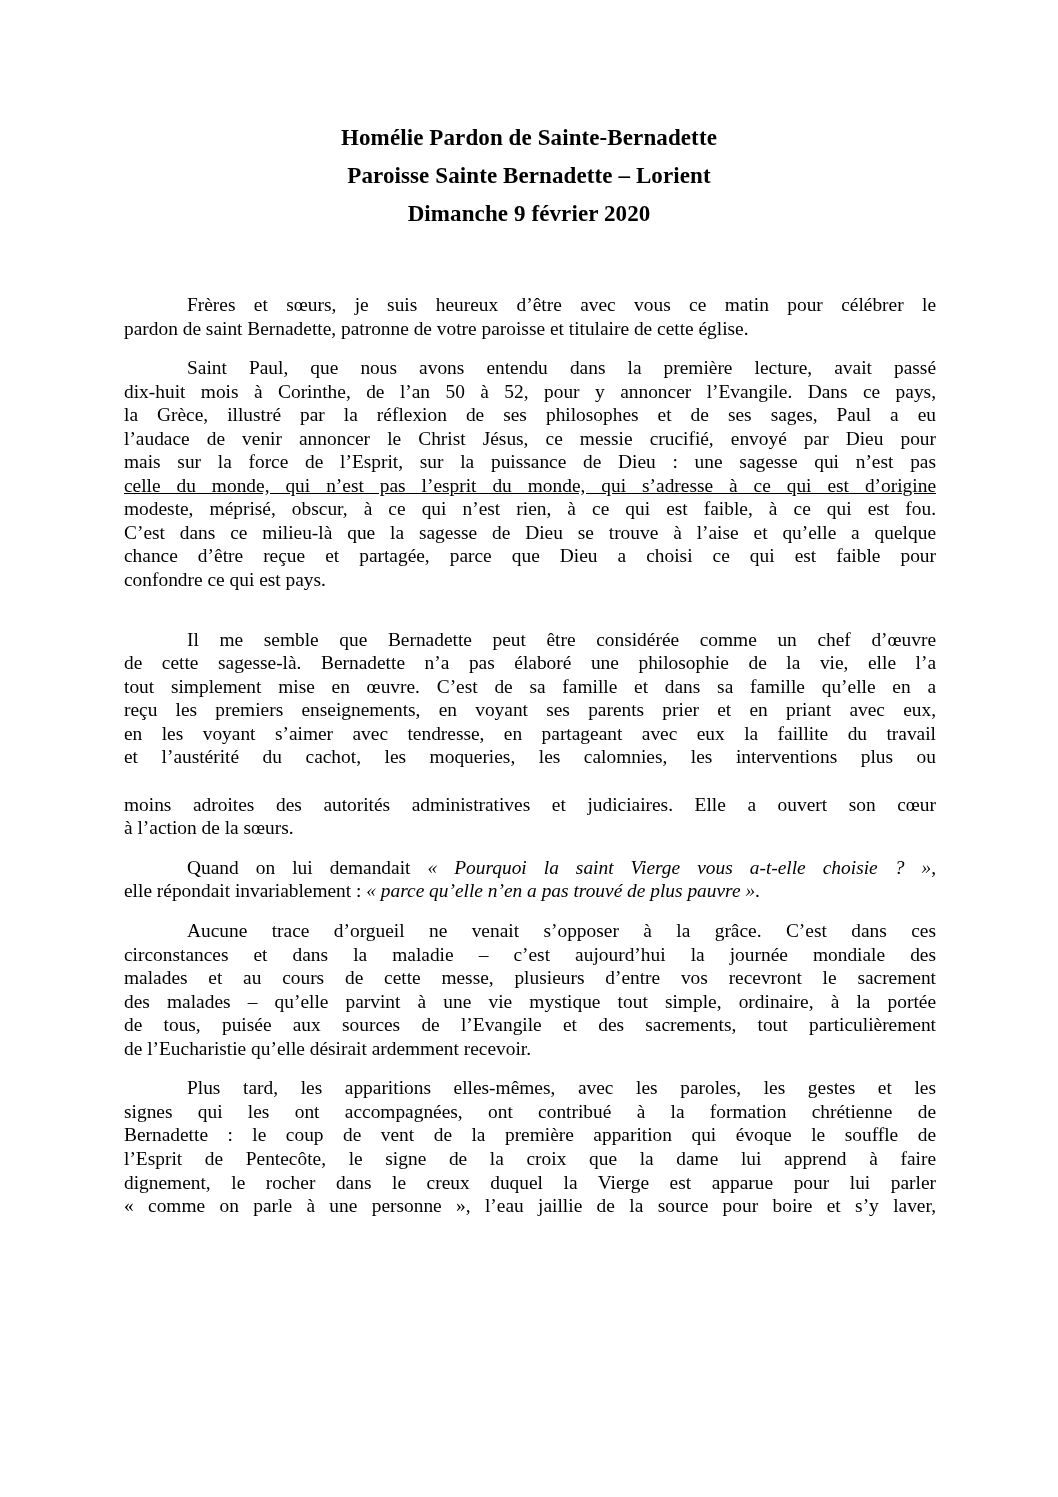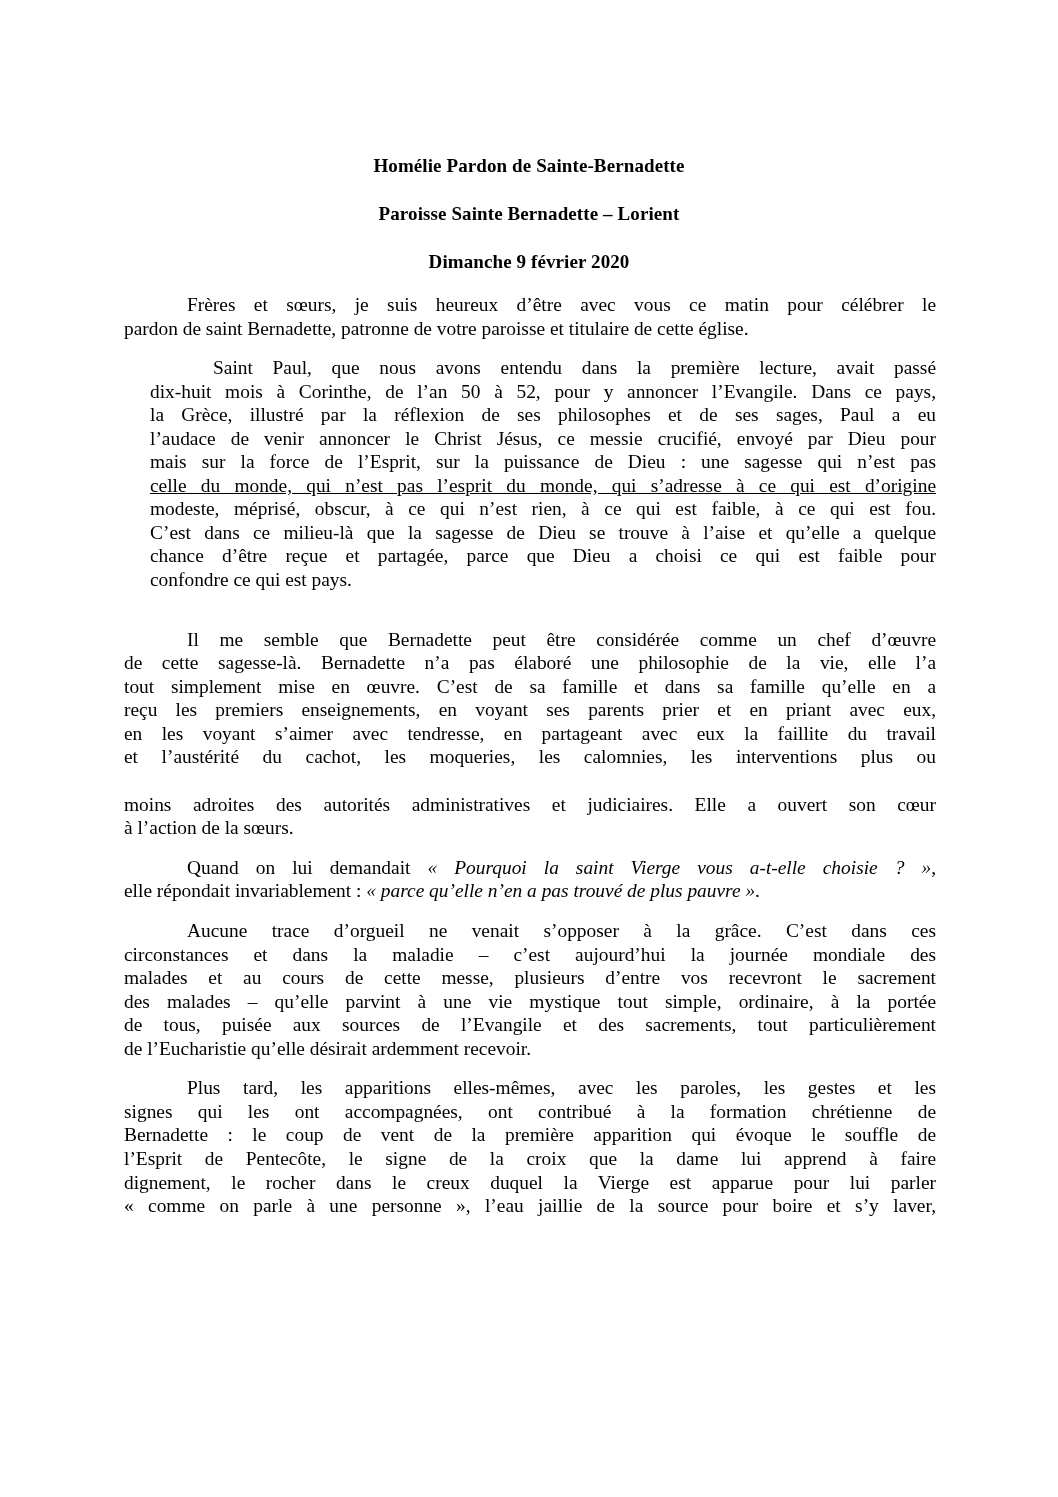--- a/index.html
+++ b/index.html
@@ -4,22 +4,22 @@
   <style>
     html, body { margin: 0; padding: 0; background: #ffffff; }
     body { width: 1058px; height: 1497px; position: relative; overflow: hidden; }
     .page {
       position: absolute; left: 0; top: 0; width: 1058px; height: 1497px;
       background: #ffffff; color: #000000;
       font-family: "Liberation Serif", "DejaVu Serif", serif;
     }
     .header { position: absolute; left: 0; top: 128px; width: 1058px; text-align: center; }
     .header div {
-      font-weight: bold; font-size: 19px; line-height: 20px; height: 20px;
-      margin-bottom: 18px; letter-spacing: 0.1px; margin-top: 28px;
+      font-weight: bold; font-size: 23px; line-height: 20px; height: 20px;
+      margin-bottom: 18px; letter-spacing: 0.1px;
     }
     .body-text {
       position: absolute; left: 124px; top: 293px; width: 812px;
       font-size: 19.4px; line-height: 23.55px;
     }
     .body-text p {
       margin: 0 0 16px 0; text-align: justify; text-indent: 63px;
       hyphens: none;
     }
     .body-text em { font-style: italic; }
@@ -35,21 +35,21 @@
     <div>Paroisse Sainte Bernadette – Lorient</div>
     <div>Dimanche 9 février 2020</div>
   </div>
 
   <div class="body-text">
     <p style="text-indent: 0px;">
       <span class="line" style="text-indent: 63px;">Frères et sœurs, je suis heureux d’être avec vous ce matin pour célébrer le</span>
       <span class="line last" style="text-indent: 0px;">pardon de saint Bernadette, patronne de votre paroisse et titulaire de cette église.</span>
     </p>
 
-    <p style="text-indent: 0px; margin-left: 26px;">
+    <p style="text-indent: 0px;">
       <span class="line" style="text-indent: 63px;">Saint Paul, que nous avons entendu dans la première lecture, avait passé</span>
       <span class="line" style="text-indent: 0px;">dix-huit mois à Corinthe, de l’an 50 à 52, pour y annoncer l’Evangile. Dans ce pays,</span>
       <span class="line" style="text-indent: 0px;">la Grèce, illustré par la réflexion de ses philosophes et de ses sages, Paul a eu</span>
       <span class="line" style="text-indent: 0px;">l’audace de venir annoncer le Christ Jésus, ce messie crucifié, envoyé par Dieu pour</span>
       <span class="line" style="text-indent: 0px;">mais sur la force de l’Esprit, sur la puissance de Dieu : une sagesse qui n’est pas</span>
       <span class="line" style="text-indent: 0px; text-decoration: underline;">celle du monde, qui n’est pas l’esprit du monde, qui s’adresse à ce qui est d’origine</span>
       <span class="line" style="text-indent: 0px;">modeste, méprisé, obscur, à ce qui n’est rien, à ce qui est faible, à ce qui est fou.</span>
       <span class="line" style="text-indent: 0px;">C’est dans ce milieu-là que la sagesse de Dieu se trouve à l’aise et qu’elle a quelque</span>
       <span class="line" style="text-indent: 0px;">chance d’être reçue et partagée, parce que Dieu a choisi ce qui est faible pour</span>
       <span class="line last" style="text-indent: 0px;">confondre ce qui est pays.</span>

